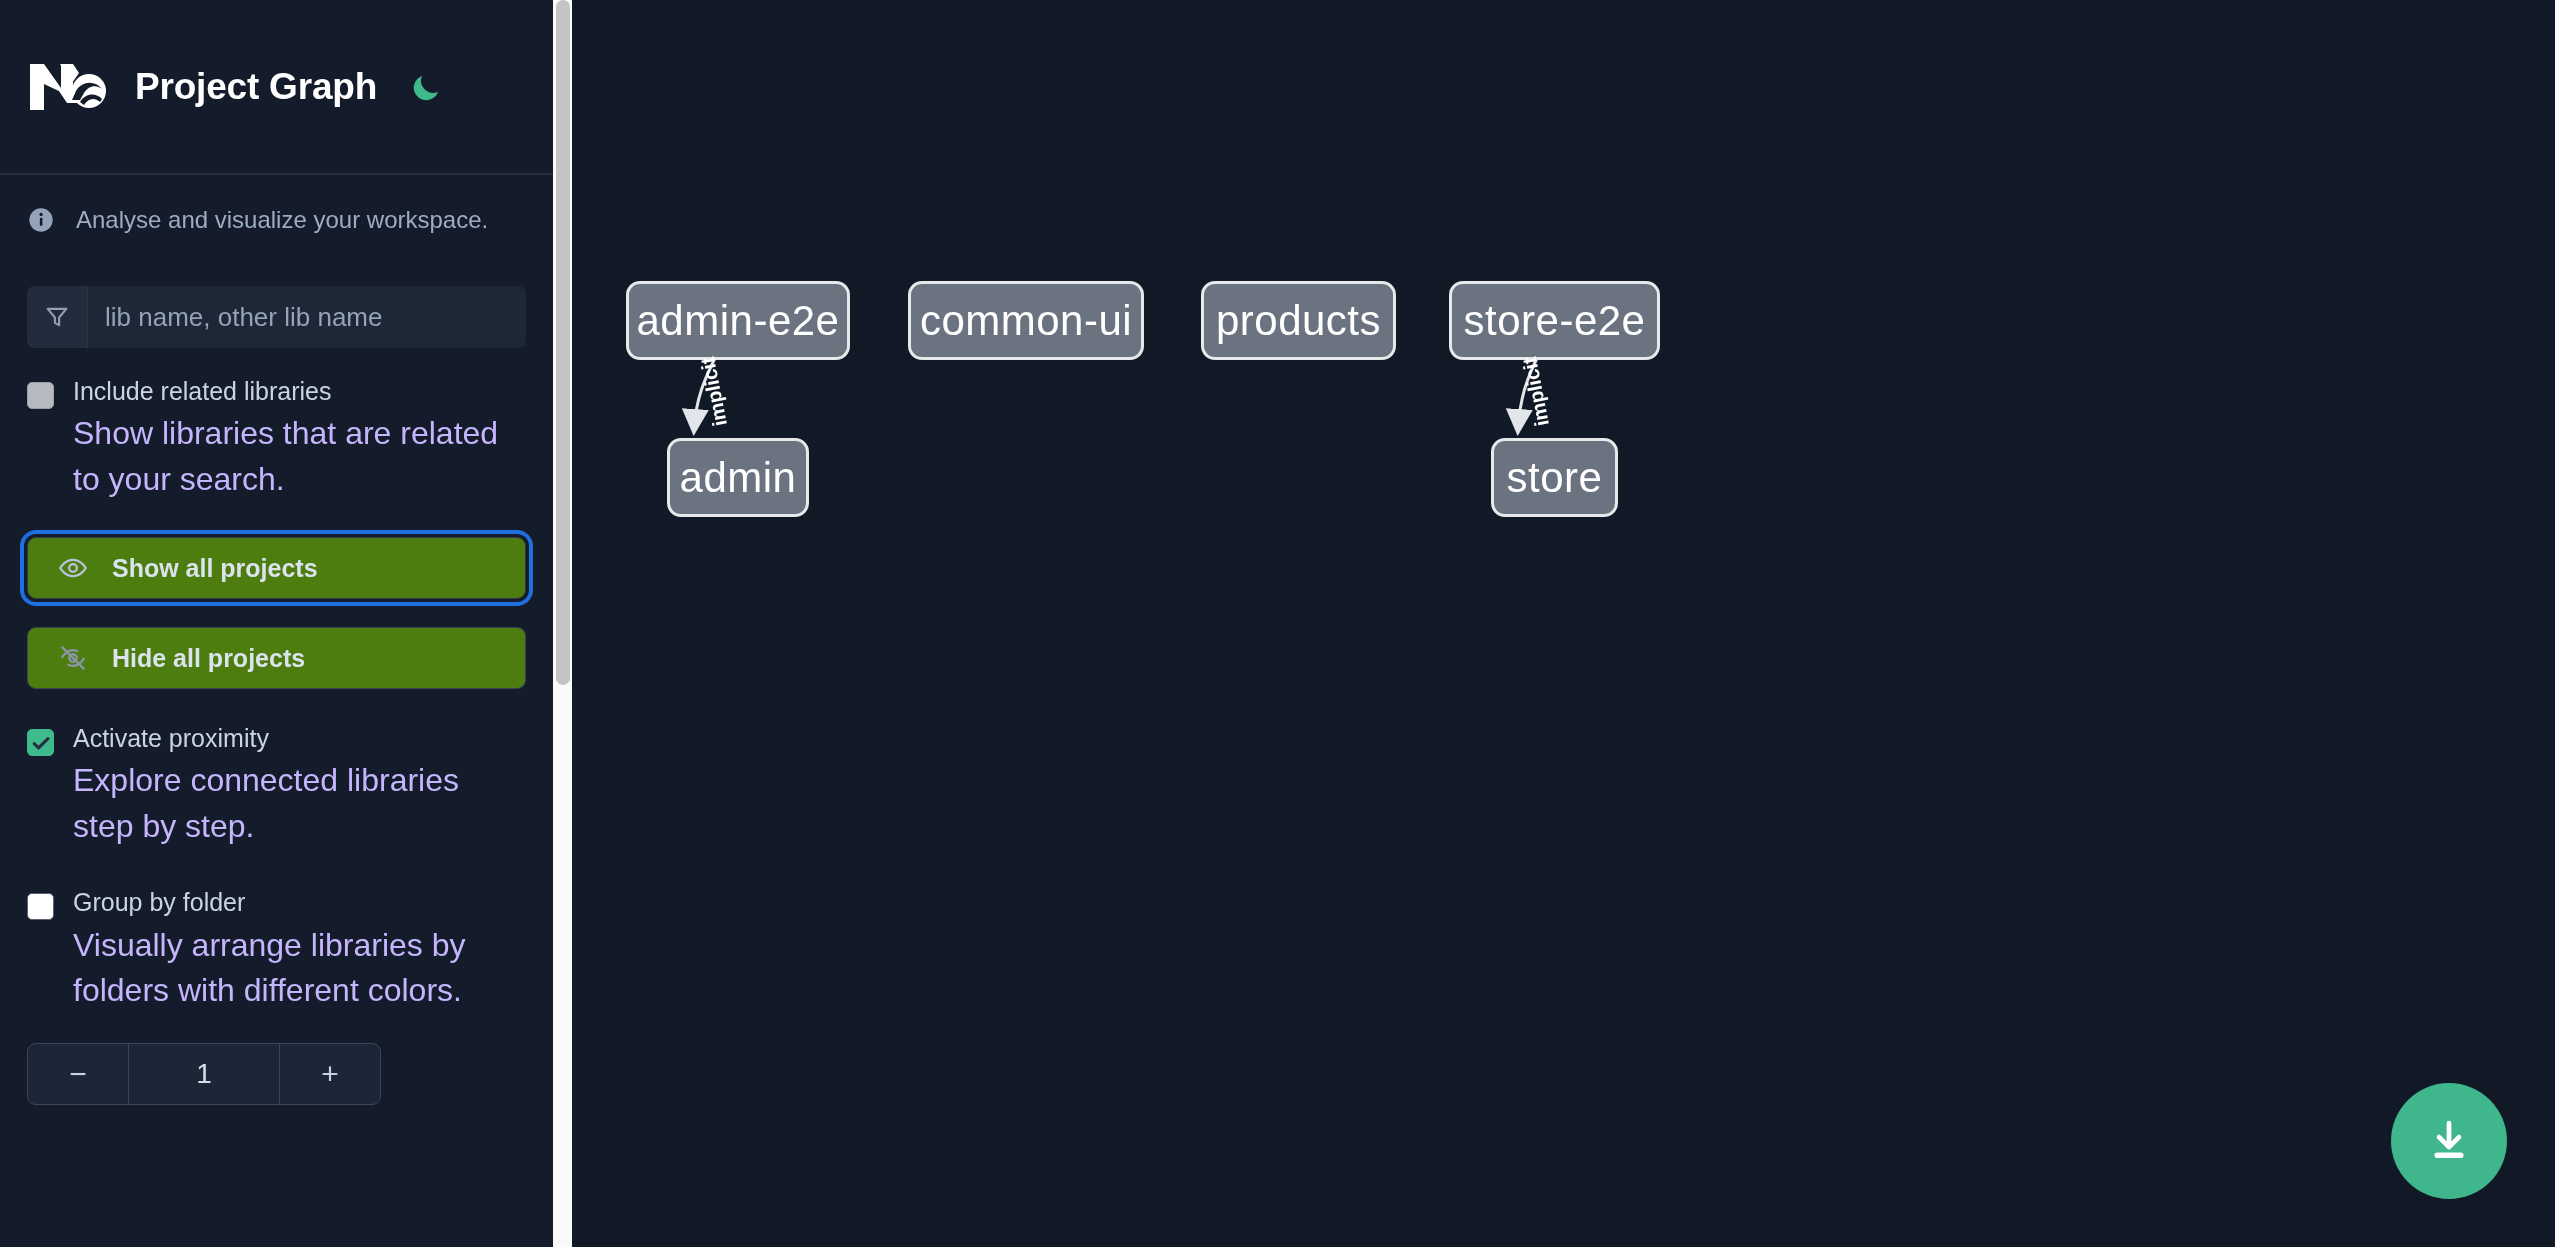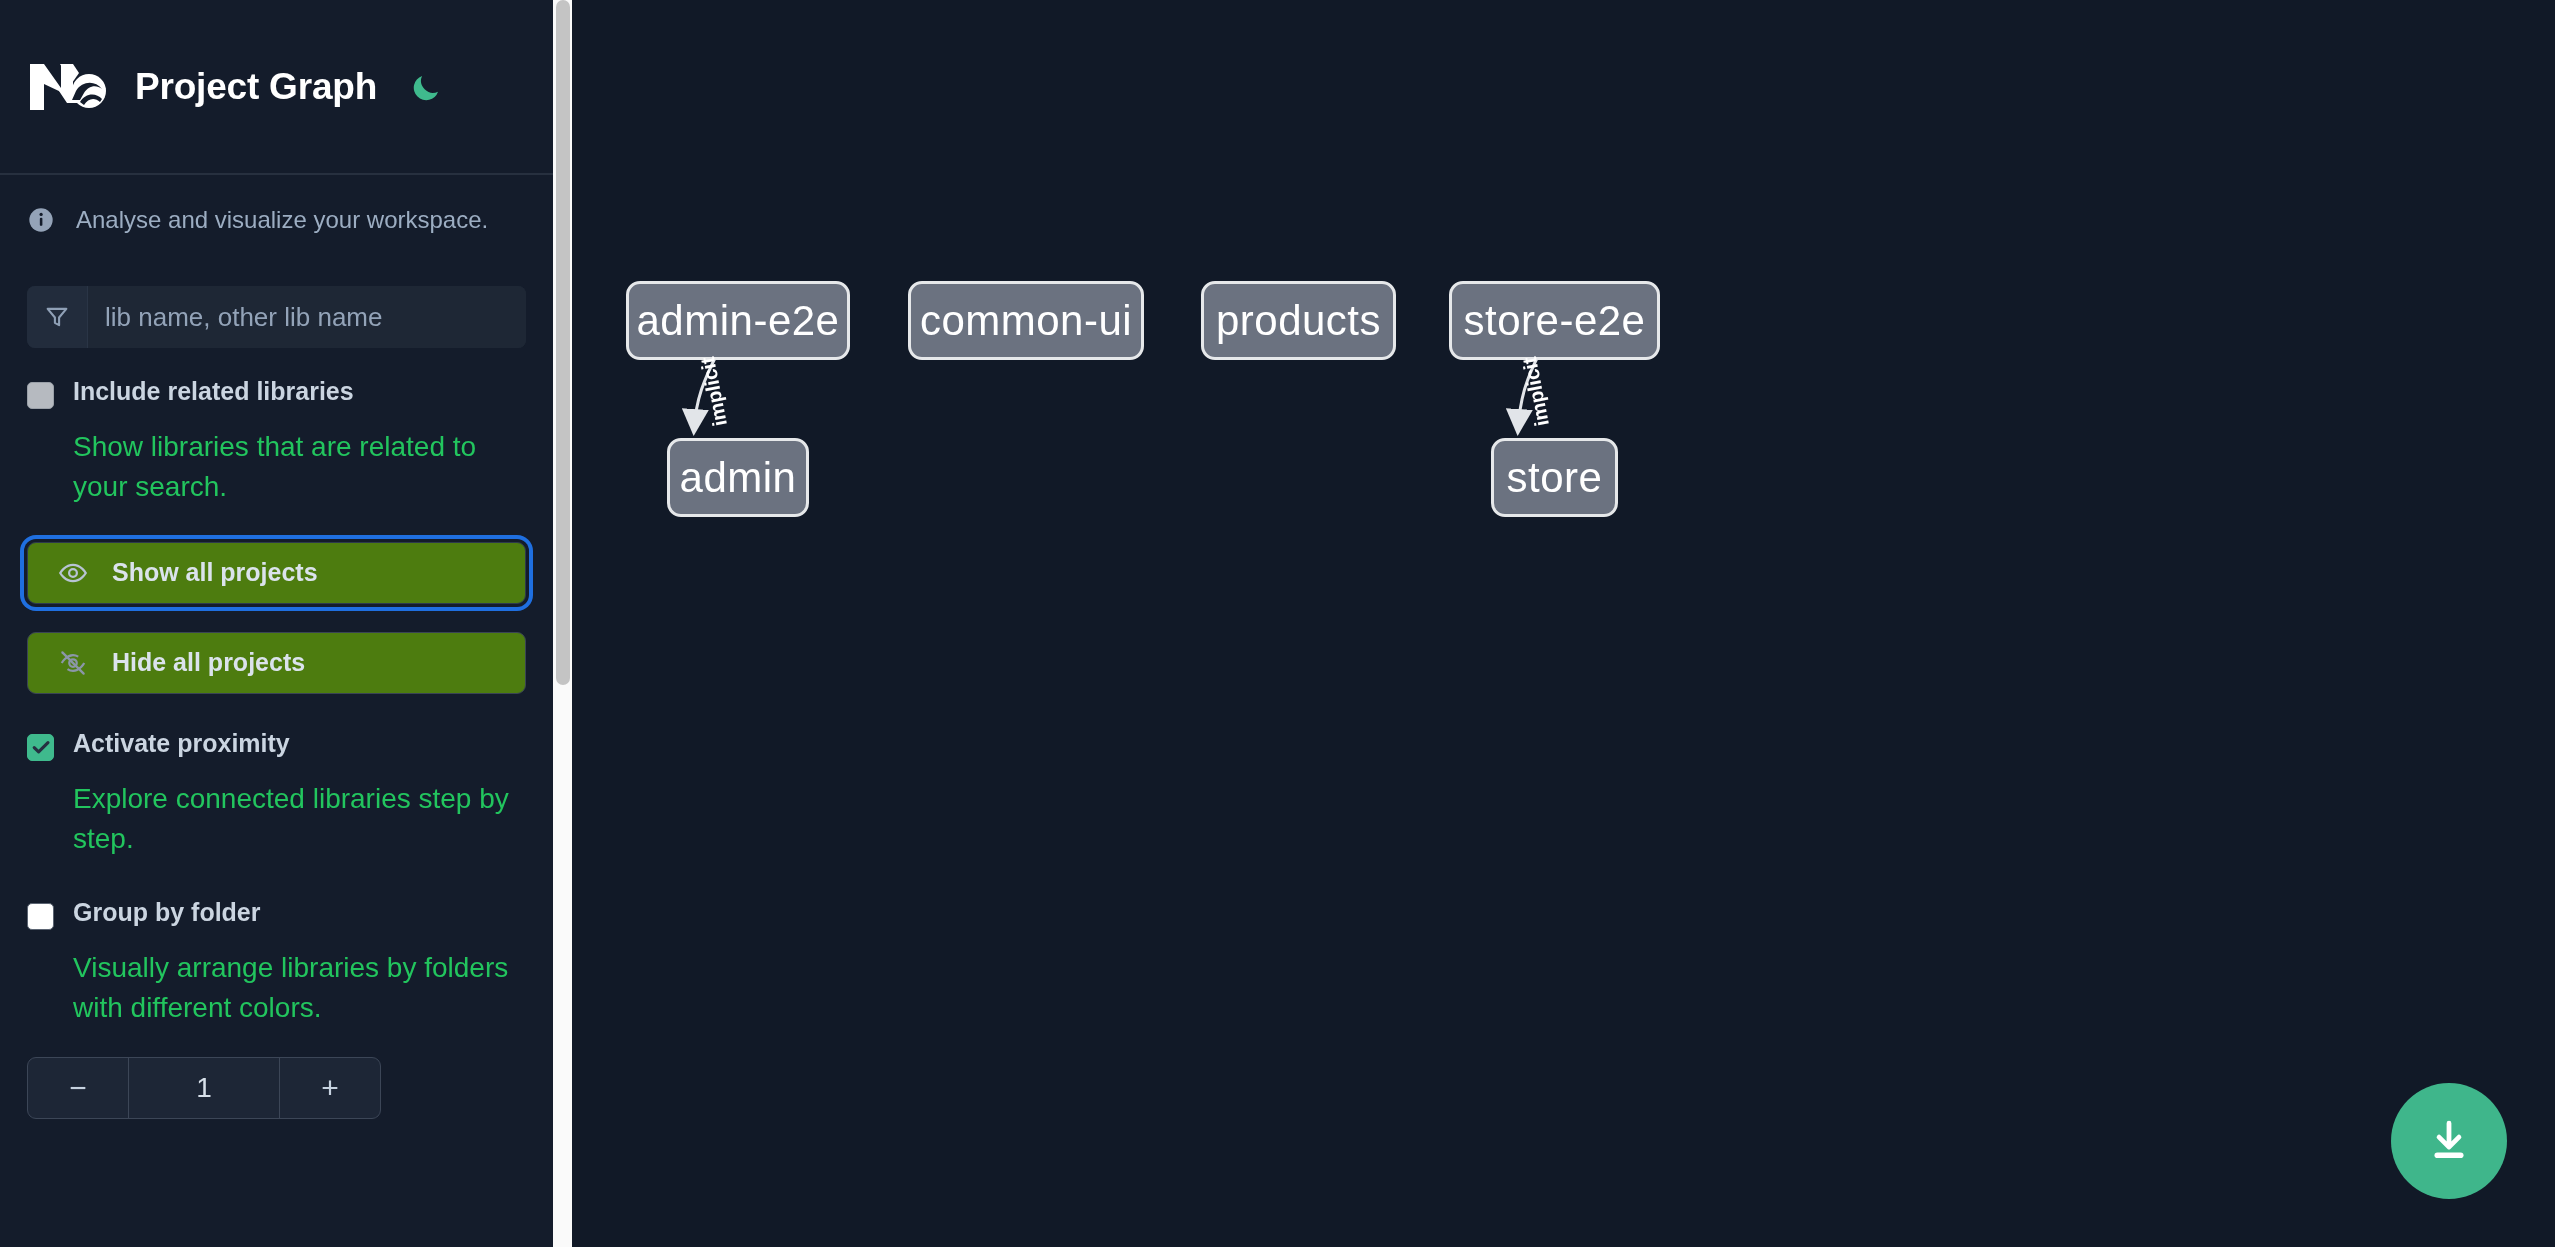--- a/index.html
+++ b/index.html
@@ -128,29 +128,29 @@
     border-radius: 5px;
     position: relative;
   }
   .cb-disabled { background: #b6bac0; border: 1px solid #9aa0a8; }
   .cb-empty    { background: #ffffff; border: 1px solid #5b6472; }
   .cb-checked  { background: #3fba8d; border: 1px solid #3fba8d;
                  display: flex; align-items: center; justify-content: center; }
   .check-text { flex: 1 1 auto; }
   .check-title {
     font-size: 25px;
-    font-weight: 700;
+    font-weight: 400;
     color: #cbd5e1;
     line-height: 1.25;
   }
   .check-desc {
-    font-size: 28px;
-    color: #22c55e;
+    font-size: 32px;
+    color: #c4b5fd;
     line-height: 1.42;
-    margin-top: 20px;
+    margin-top: 4px;
     max-width: 450px;
   }
 
   
   .btn-wrap { margin-top: 35px; }
   .gbtn {
     height: 62px;
     border-radius: 9px;
     background: #4d7c0f;
     display: flex;

